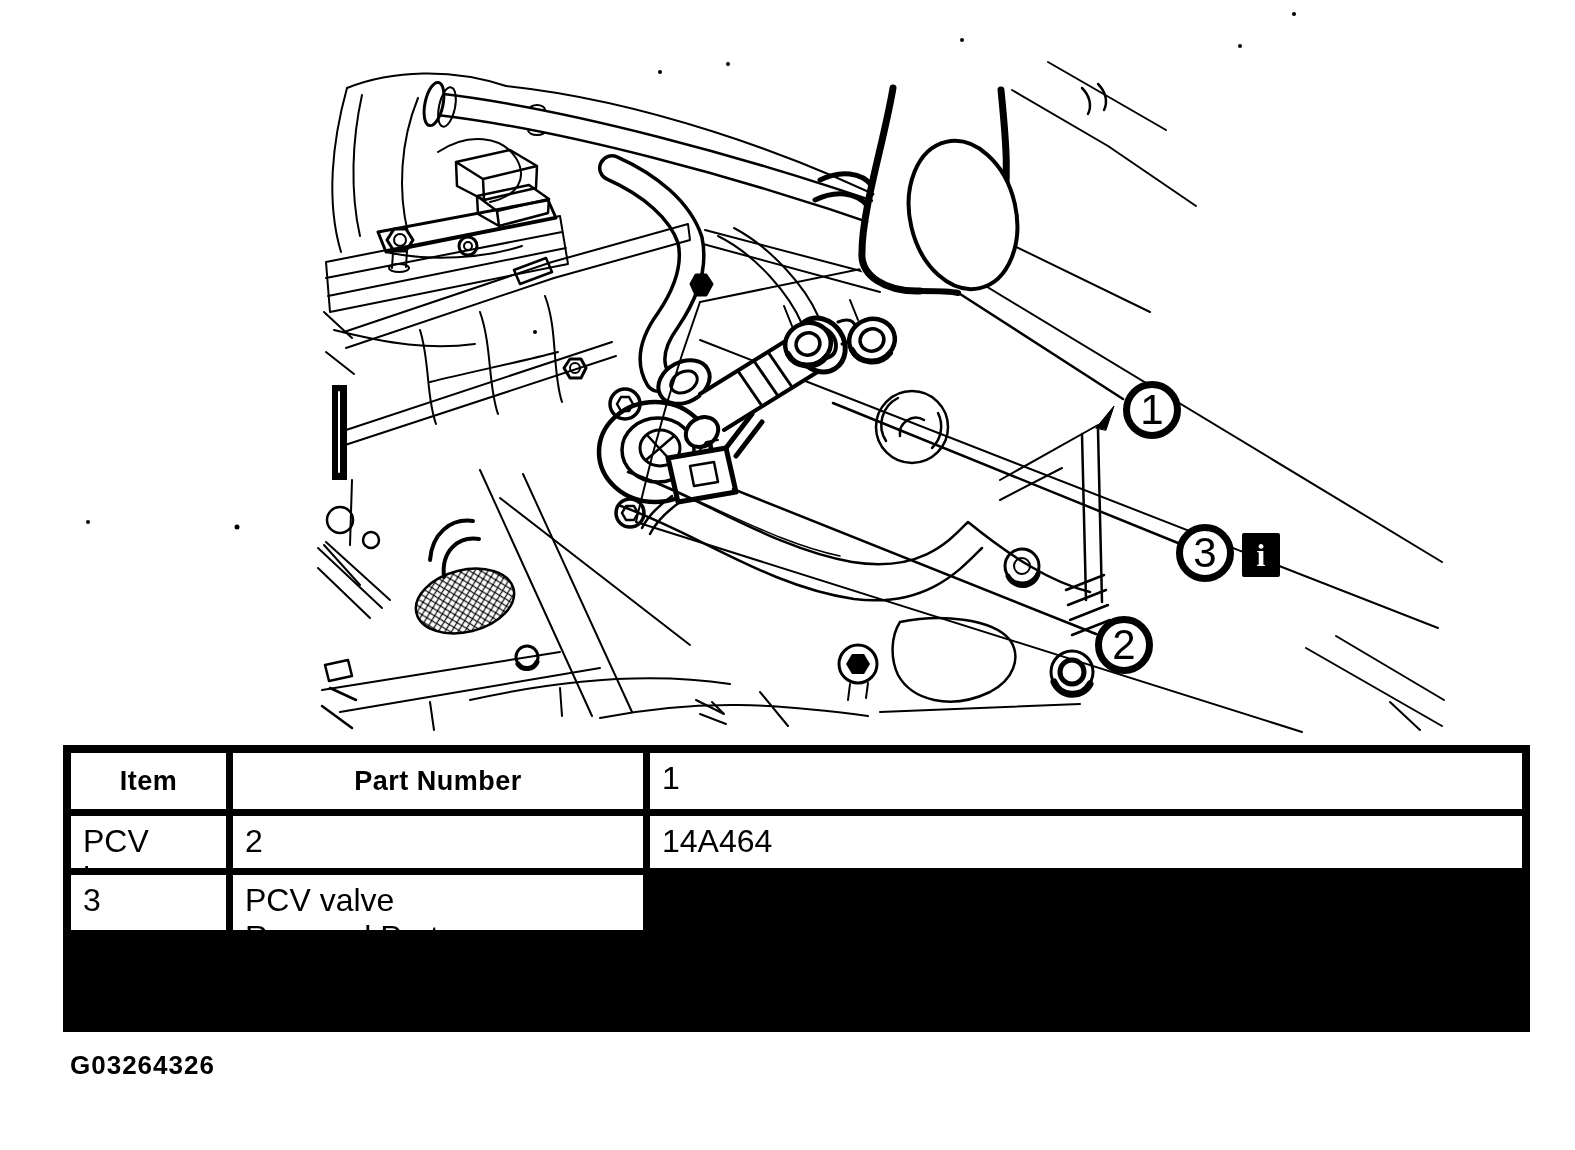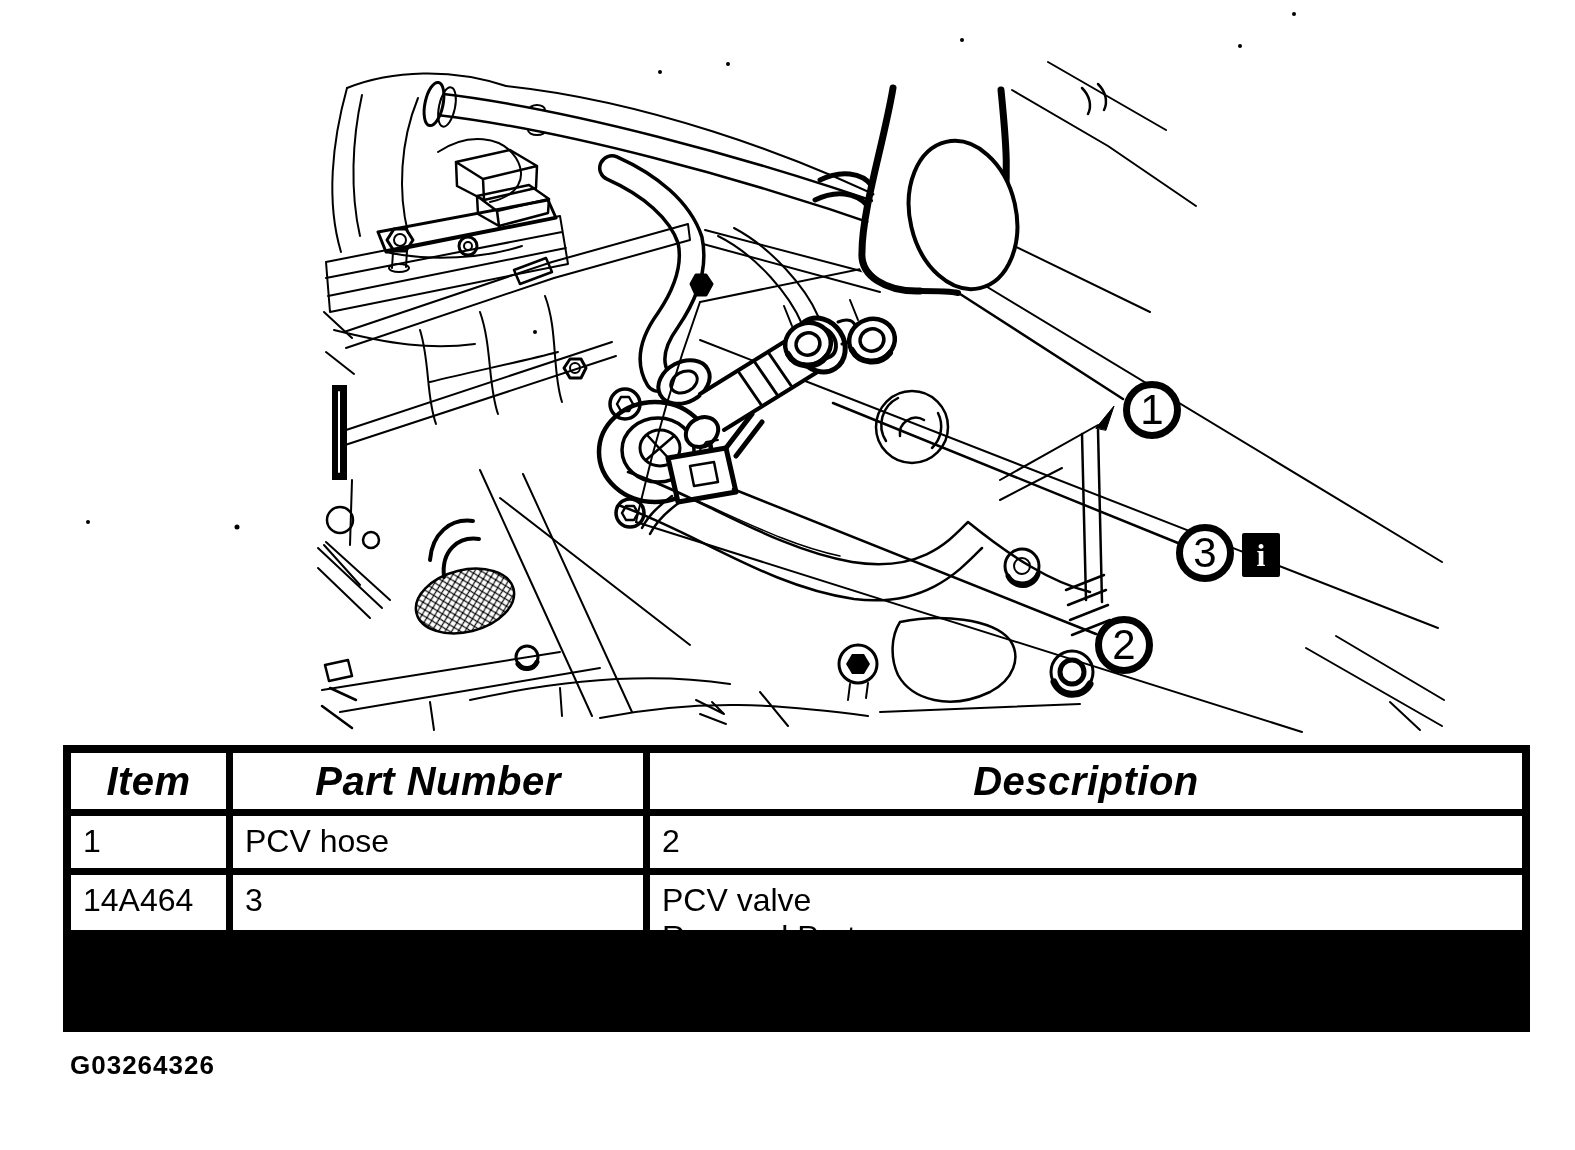--- a/index.html
+++ b/index.html
@@ -24,21 +24,21 @@
   
   .parts-table{
     position:absolute;left:63px;top:745px;
     display:grid;grid-template-columns:155px 410px 872px;
     grid-template-rows:56px 52px 55px 87px;gap:7px;
     background:#000;padding:8px;
   }
   .cell{background:#fff;overflow:hidden;}
   .th{
     display:flex;align-items:center;justify-content:center;
-    font-weight:bold;font-size:40px;letter-spacing:0.5px;font-style:italic;
+    font-weight:bold;font-size:27px;letter-spacing:0.5px;
   }
   .td{
     font-size:32px;line-height:37px;padding:7px 0 0 12px;
     white-space:pre-line;
   }
   .figure-code{
     position:absolute;left:70px;top:1050px;
     font-size:26px;font-weight:bold;letter-spacing:1px;
   }
 </style>
@@ -220,21 +220,20 @@
     <span>3</span>
   </div>
   <div class="info-badge">
     <span>i</span>
   </div>
 
   <div class="parts-table">
 
     <div class="cell th">Item</div>
     <div class="cell th">Part Number</div>
-    <div class="cell th">Description</div>
 
     <div class="cell td">1</div>
     <div class="cell td">PCV hose</div>
 
     <div class="cell td">2</div>
     <div class="cell td">14A464</div>
 
     <div class="cell td">3</div>
     <div class="cell td">PCV valve
 Removal Part</div>

